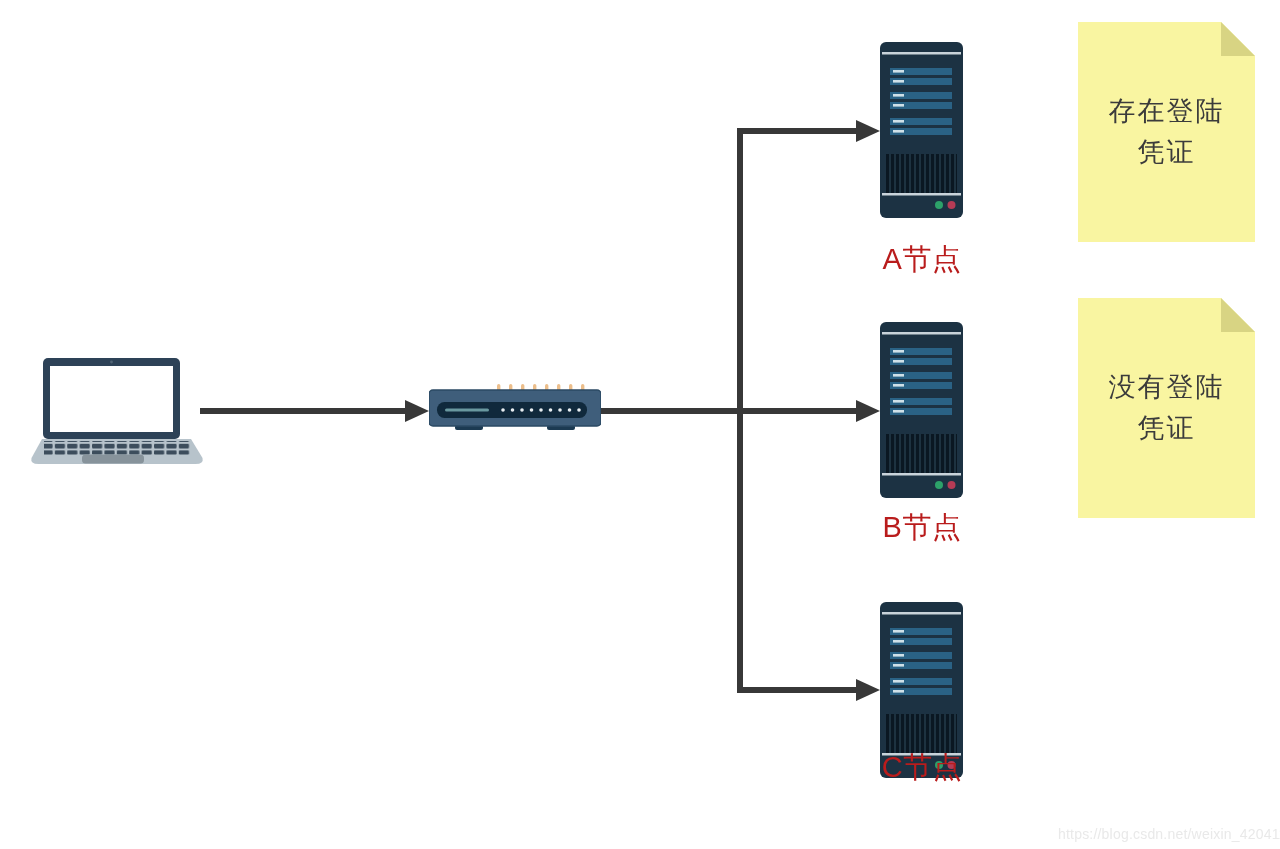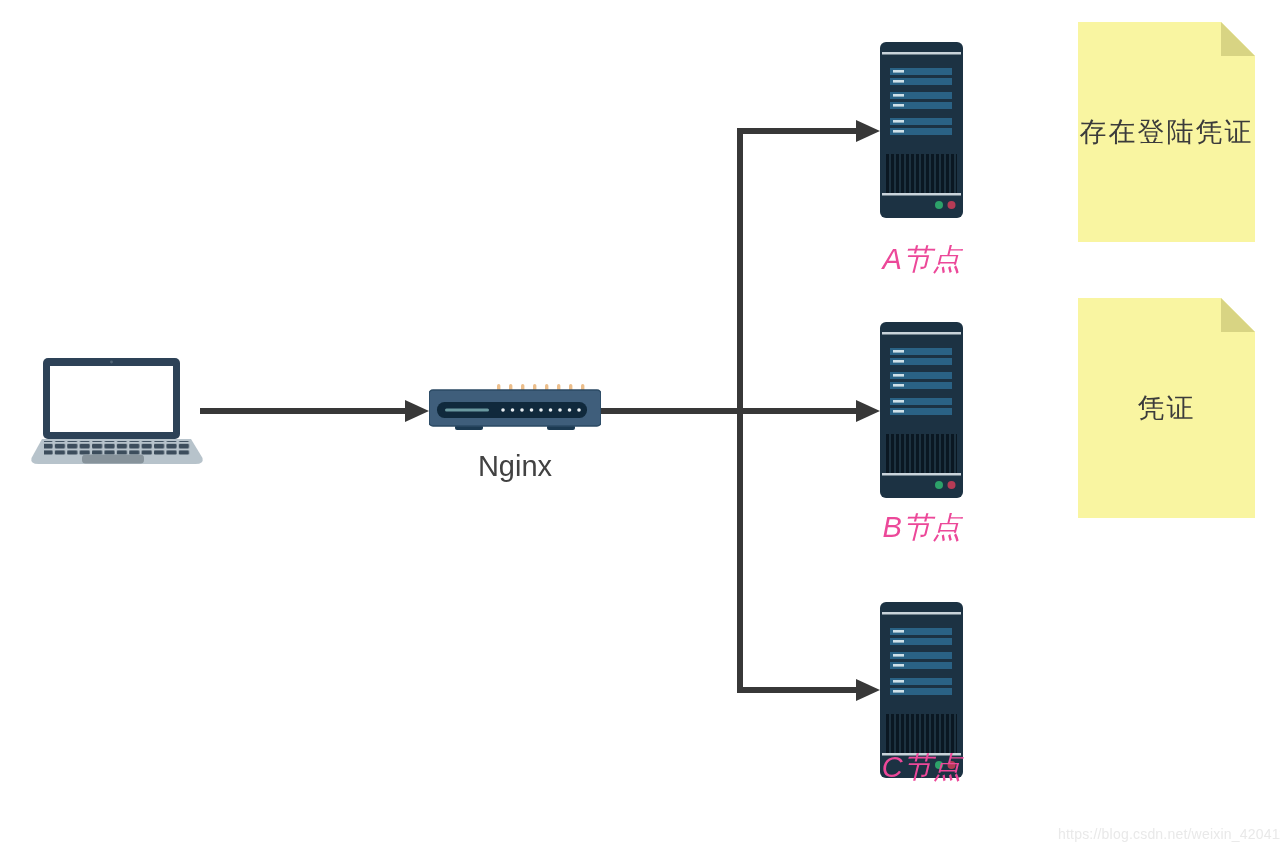--- a/index.html
+++ b/index.html
@@ -12,38 +12,38 @@
   .line{position:absolute;background:#383838;}
   .arrowhead{
     position:absolute;width:0;height:0;
     border-top:11px solid transparent;
     border-bottom:11px solid transparent;
     border-left:24px solid #383838;
   }
   
   .node-label{
     position:absolute;left:872px;width:100px;text-align:center;
-    font-size:29px;color:#ec4899;letter-spacing:0.5px;white-space:nowrap;font-style:italic;
+    font-size:29px;color:#b91c1c;letter-spacing:0.5px;white-space:nowrap;
   }
   .lb-label{
     position:absolute;left:429px;top:450px;width:172px;text-align:center;
     font-size:29px;color:#424242;
   }
   
   .note{position:absolute;left:1078px;width:177px;height:220px;}
   .note-paper{
     position:absolute;inset:0;background:#f9f5a1;
     clip-path:polygon(0 0,143px 0,100% 34px,100% 100%,0 100%);
   }
   .note-fold{
     position:absolute;top:0;right:0;width:34px;height:34px;background:#d8d483;
     clip-path:polygon(0 0,100% 100%,0 100%);
   }
   .note-text{
-    position:absolute;inset:0;display:flex;flex-direction:row;
+    position:absolute;inset:0;display:flex;flex-direction:column;
     align-items:center;justify-content:center;
     font-size:27px;line-height:41px;color:#3b3b3b;letter-spacing:2px;text-align:center;
   }
   .note-text span{display:block;}
   .watermark{
     position:absolute;left:1058px;top:826px;width:214px;text-align:right;
     font-size:14px;color:#e9e9e9;letter-spacing:0.2px;white-space:nowrap;
   }
   svg{display:block;}
 </style>
@@ -106,21 +106,20 @@
         <circle cx="93" cy="26" r="1.8"></circle>
           <circle cx="102.5" cy="26" r="1.8"></circle>
         <circle cx="112" cy="26" r="1.8"></circle>
           <circle cx="121.5" cy="26" r="1.8"></circle>
         <circle cx="131" cy="26" r="1.8"></circle>
           <circle cx="140.5" cy="26" r="1.8"></circle>
         <circle cx="150" cy="26" r="1.8"></circle>
       </g>
     </svg>
   </div>
-  <div class="lb-label">Nginx</div>
 
   <div class="line" style="left:601px;top:408px;width:256px;height:6px"></div>
   <div class="arrowhead" style="left:856px;top:400px"></div>
 
   <div class="line" style="left:737px;top:128px;width:6px;height:565px"></div>
 
   <div class="line" style="left:740px;top:128px;width:117px;height:6px"></div>
   <div class="arrowhead" style="left:856px;top:120px"></div>
 
   <div class="line" style="left:740px;top:687px;width:117px;height:6px"></div>
@@ -210,19 +209,20 @@
     <div class="note-text">
       <span>存在登陆</span>
       <span>凭证</span>
     </div>
   </div>
 
   <div class="note" style="top:298px">
     <div class="note-paper"></div>
     <div class="note-fold"></div>
     <div class="note-text">
+      <span>没有登陆</span>
       <span>凭证</span>
     </div>
   </div>
 
   <div class="watermark">https://blog.csdn.net/weixin_42041153</div>
 
 </div>
 
 </body></html>

